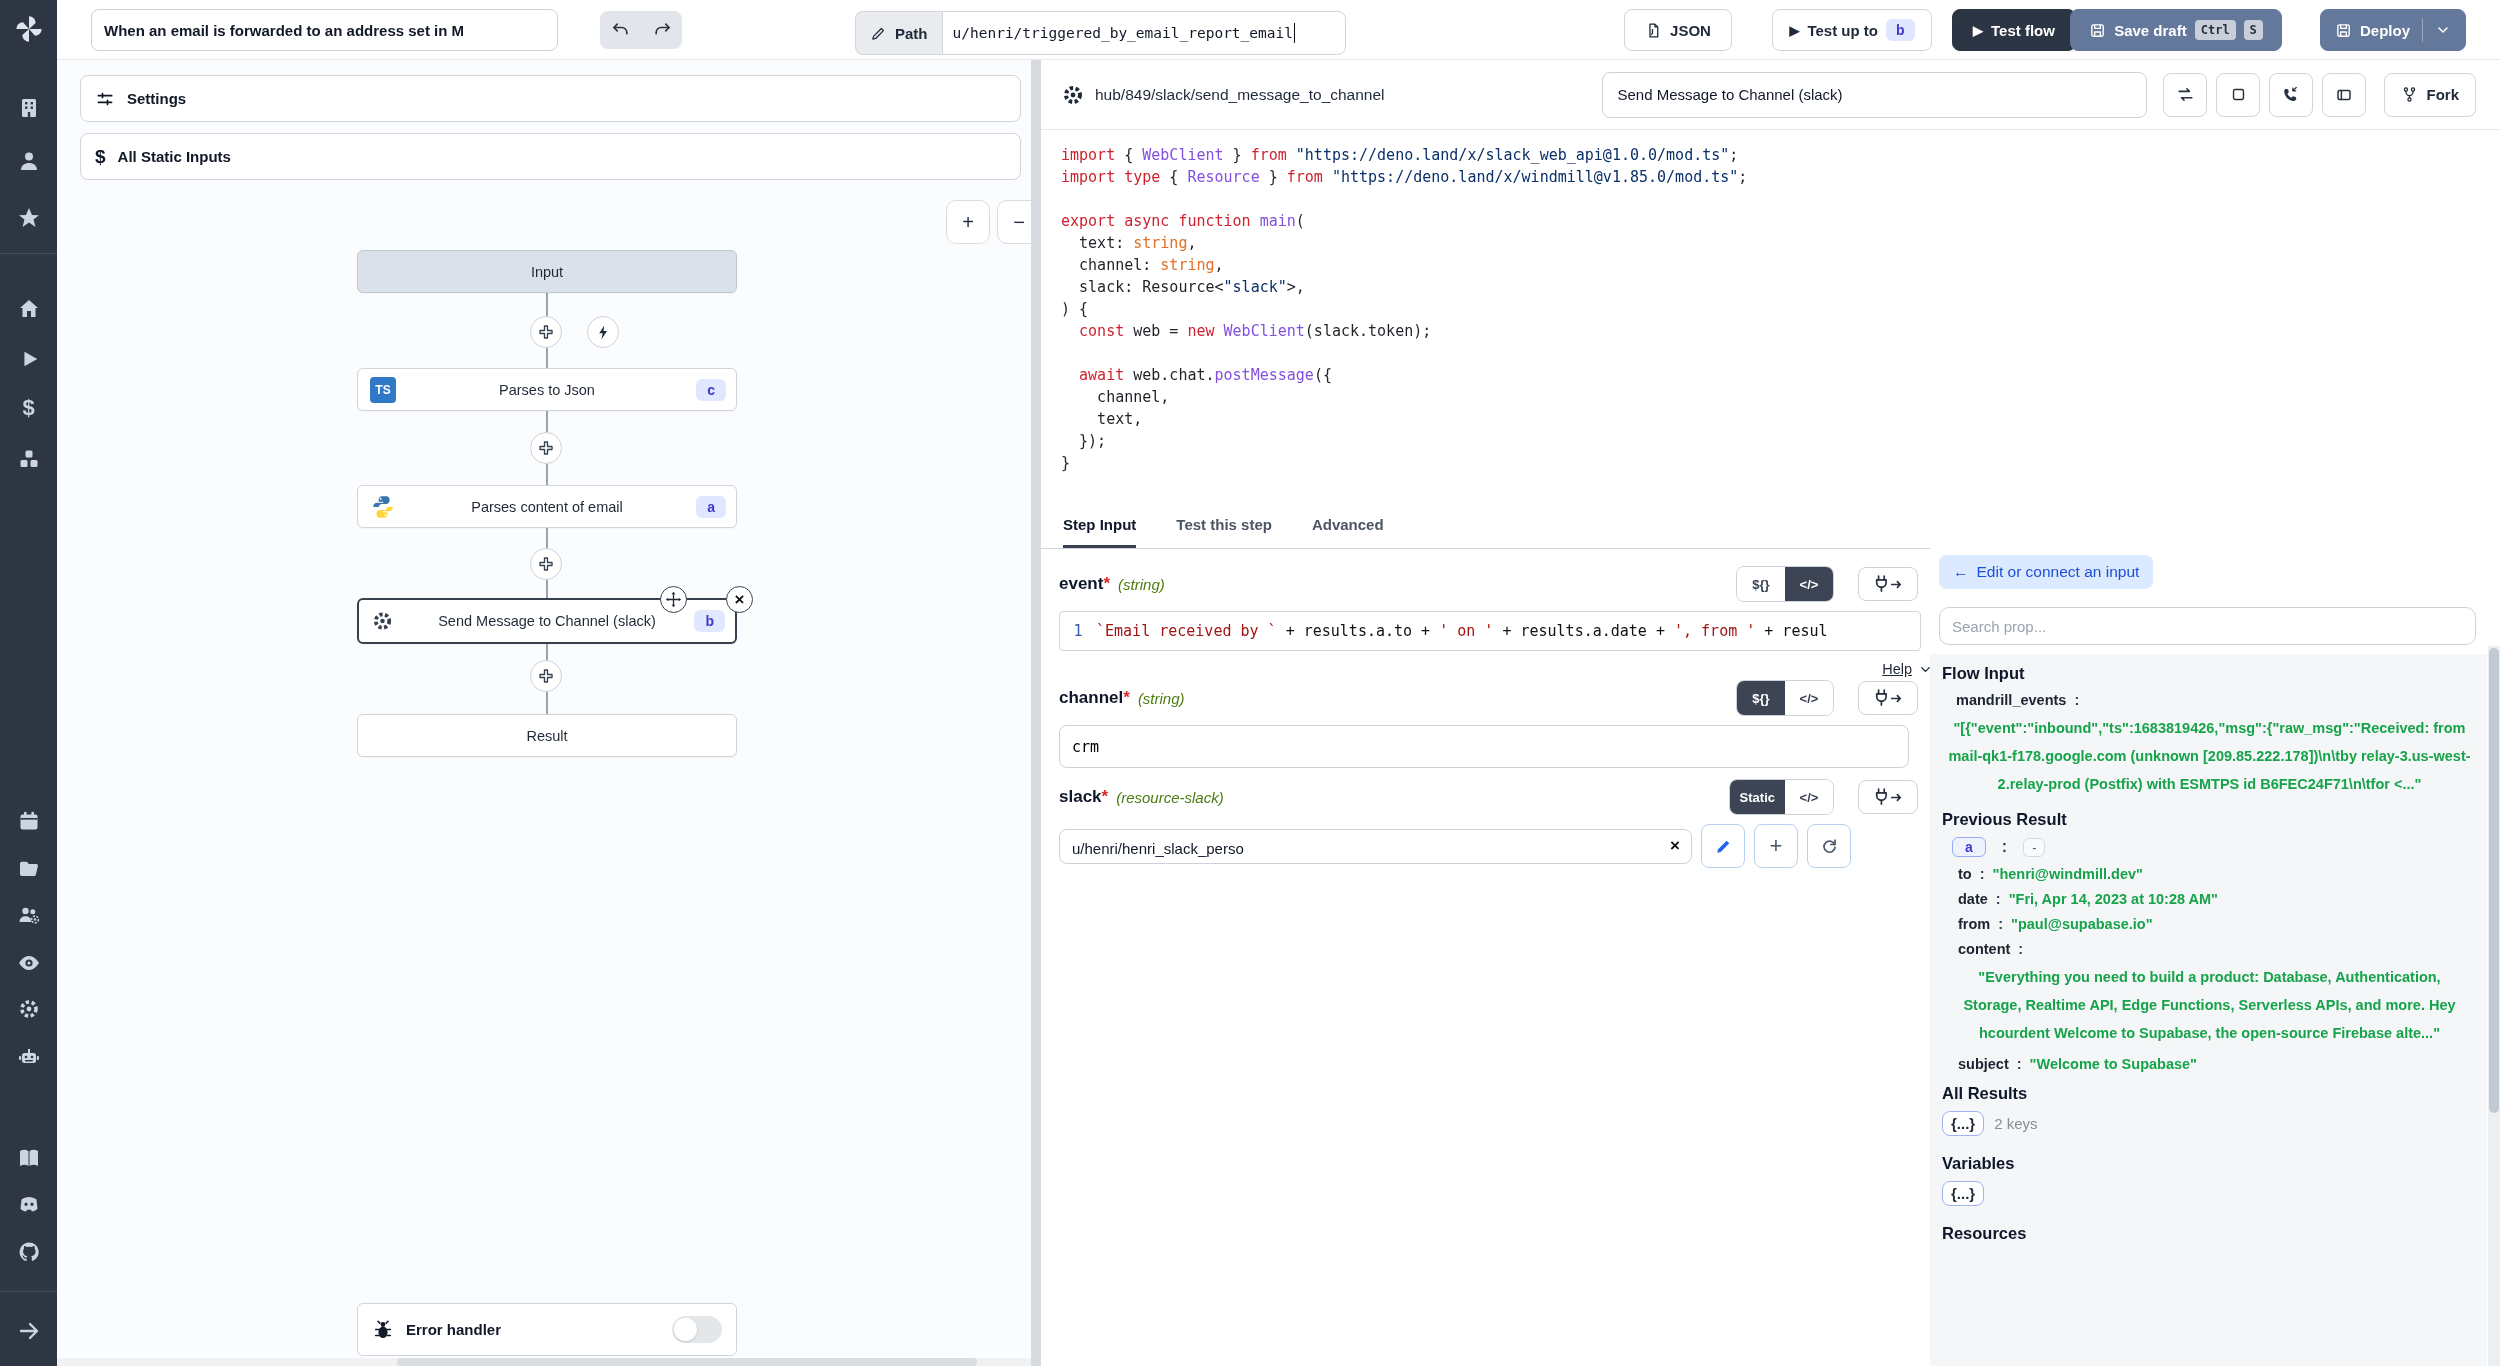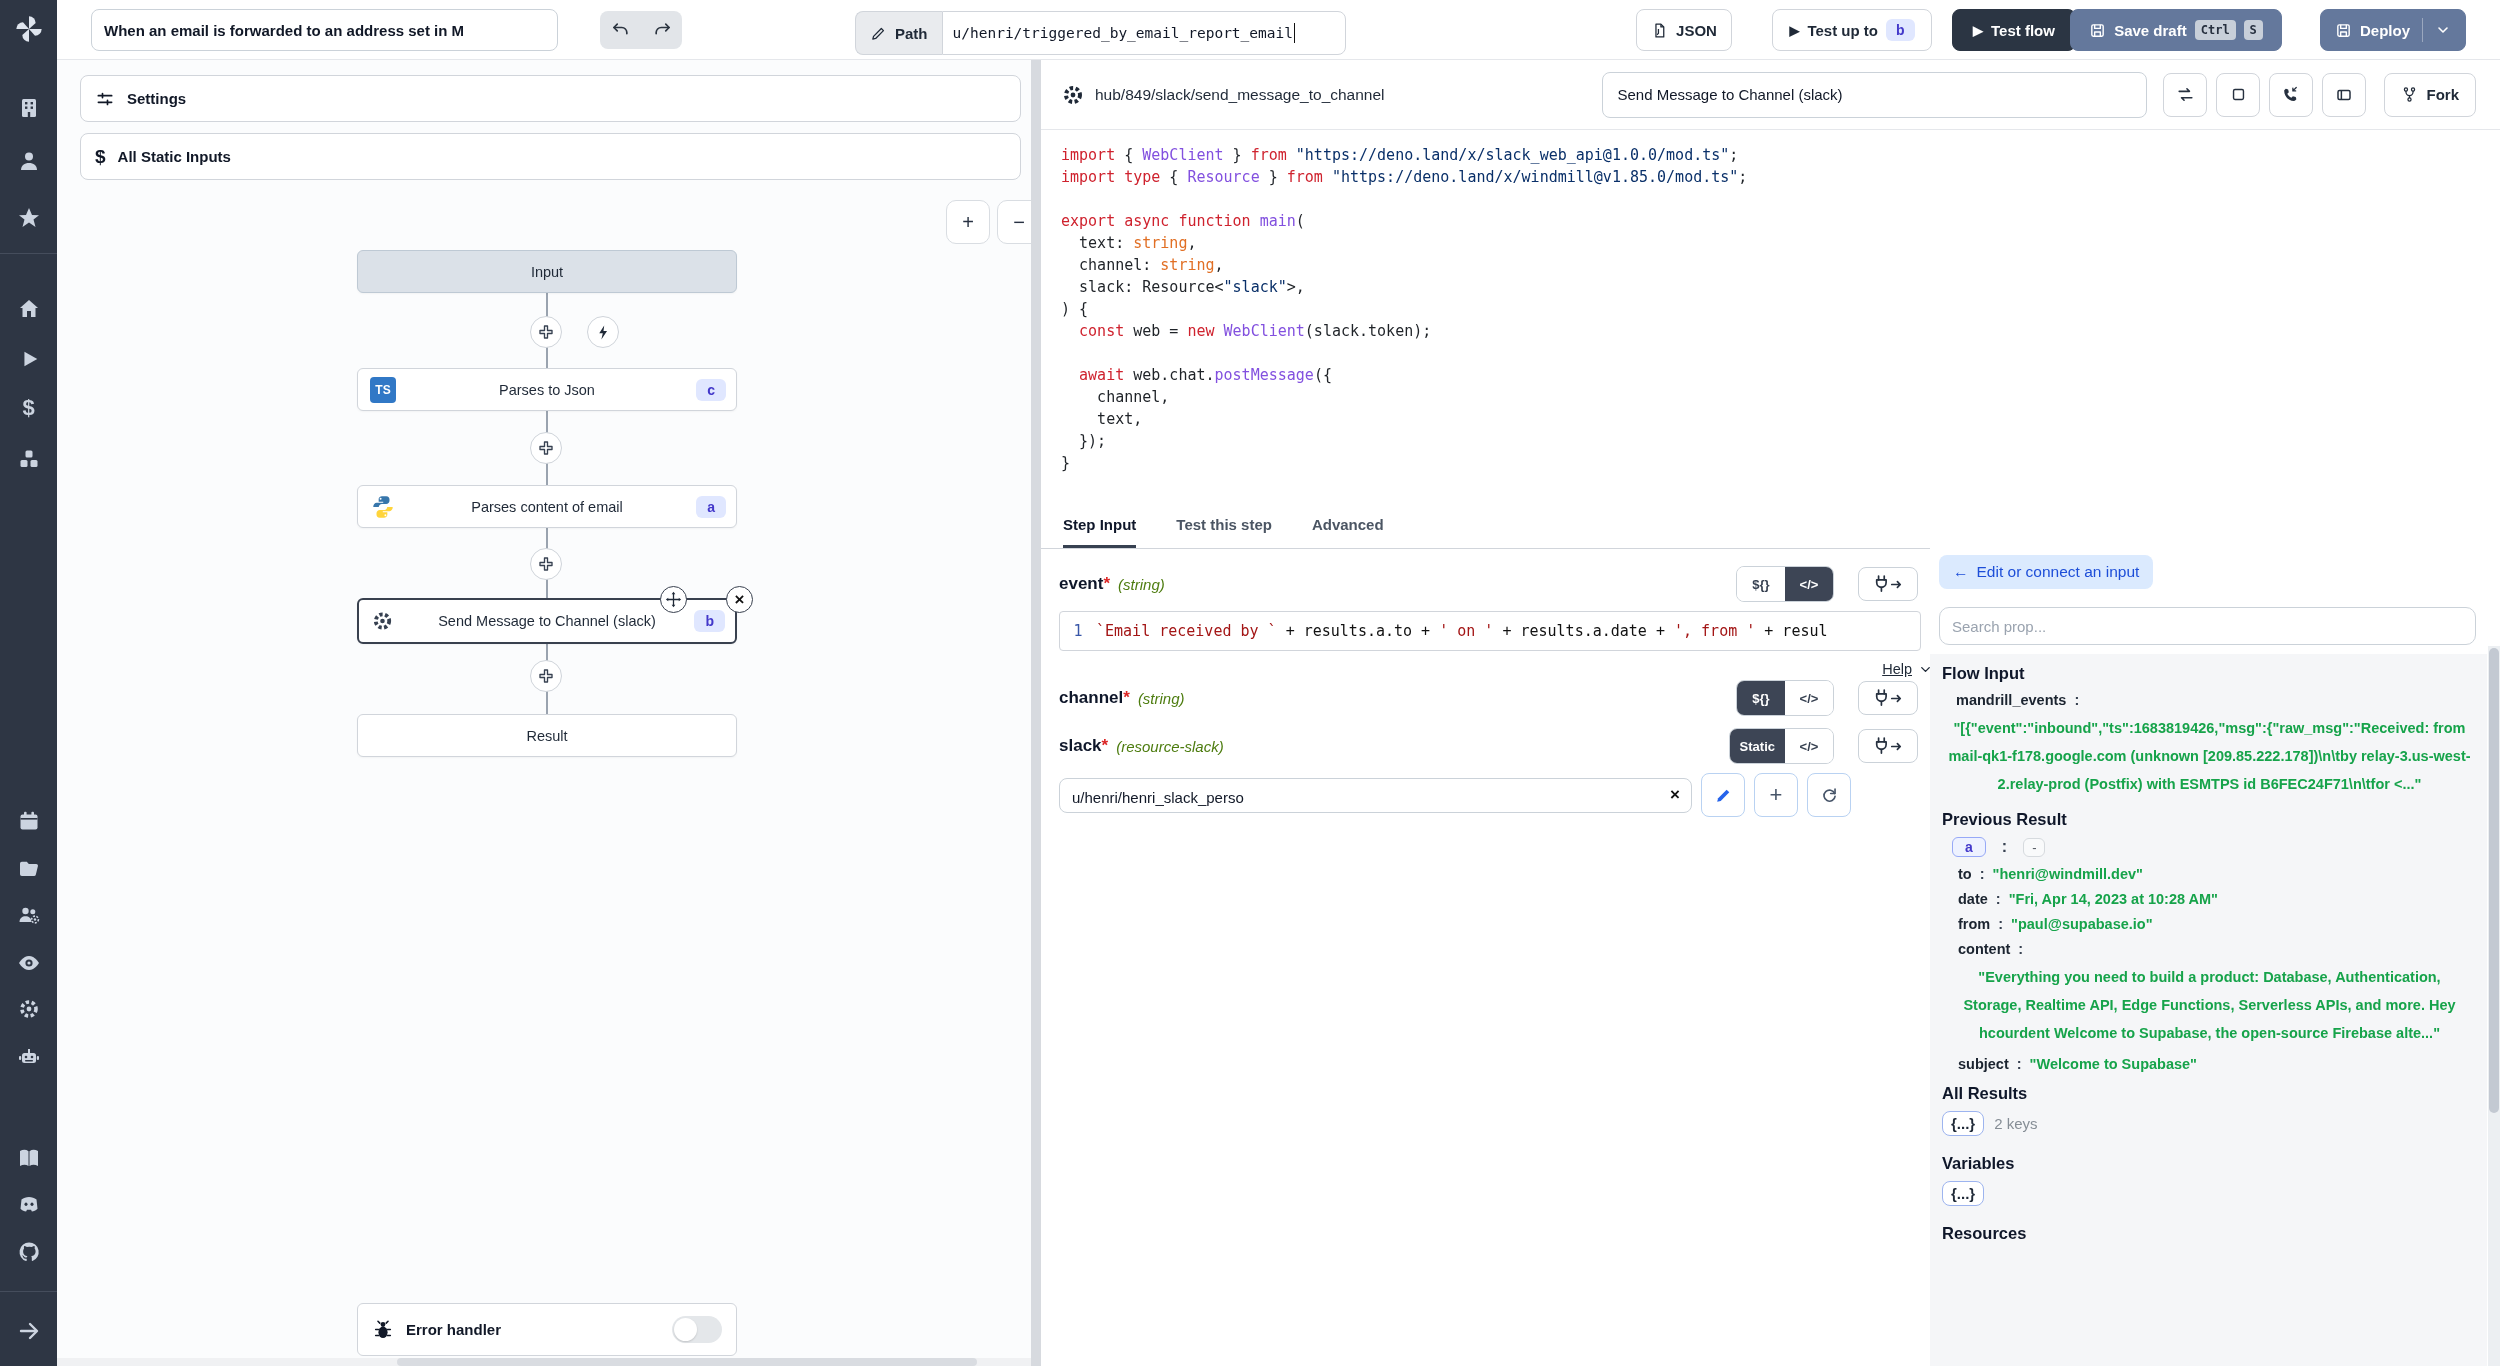--- a/index.html
+++ b/index.html
@@ -272,21 +272,21 @@
             <path d="M4 20l1-4L16 5l3 3L8 19l-4 1z"></path>
           </svg>
         </span>
       <span>Path</span>
     </div>
     <div class="path-value">
         <span>u/henri/triggered_by_email_report_email</span>
         <span class="caret"></span>
       </div>
   </div>
-  <div class="tb-btn tb-outline" style="right:768px;width:96px">
+  <div class="tb-btn tb-outline" style="right:768px;width:108px">
     <span>
         <svg viewBox="0 0 24 24" width="17" height="17" fill="none" stroke="currentColor" stroke-width="1.8" stroke-linejoin="round">
           <path d="M7 3h7l4 4v14H7z"></path>
           <path d="M14 3v4h4"></path>
           <path d="M10.5 10v6l-2 2"></path>
         </svg>
       </span>
     <span>JSON</span>
   </div>
   <div class="tb-btn tb-outline" style="right:568px;width:160px">
@@ -562,20 +562,21 @@
             <div class="plug-btn">
               <svg viewBox="0 0 34 22" width="32" height="21" fill="none" stroke="currentColor" stroke-width="1.8" stroke-linecap="round" stroke-linejoin="round">
                   <path d="M7 2v4M13 2v4"></path>
                   <path d="M5 6h10v3a5 5 0 01-10 0z"></path>
                   <path d="M10 14v4"></path>
                   <path d="M21 11h9M27 8l3 3-3 3"></path>
                 </svg>
             </div>
           </div>
         </div>
+        <input class="text-input mono" value="crm" style="">
 
         
         <div class="field-head" style="margin-top:10px">
           <span class="f-name">slack</span>
             <span class="f-req">*</span>
           <span class="f-type">(resource-slack)</span>
           <div class="f-controls">
             <div class="seg-group">
               <span class="seg on">Static</span>
               <span class="seg">&lt;/&gt;</span>

